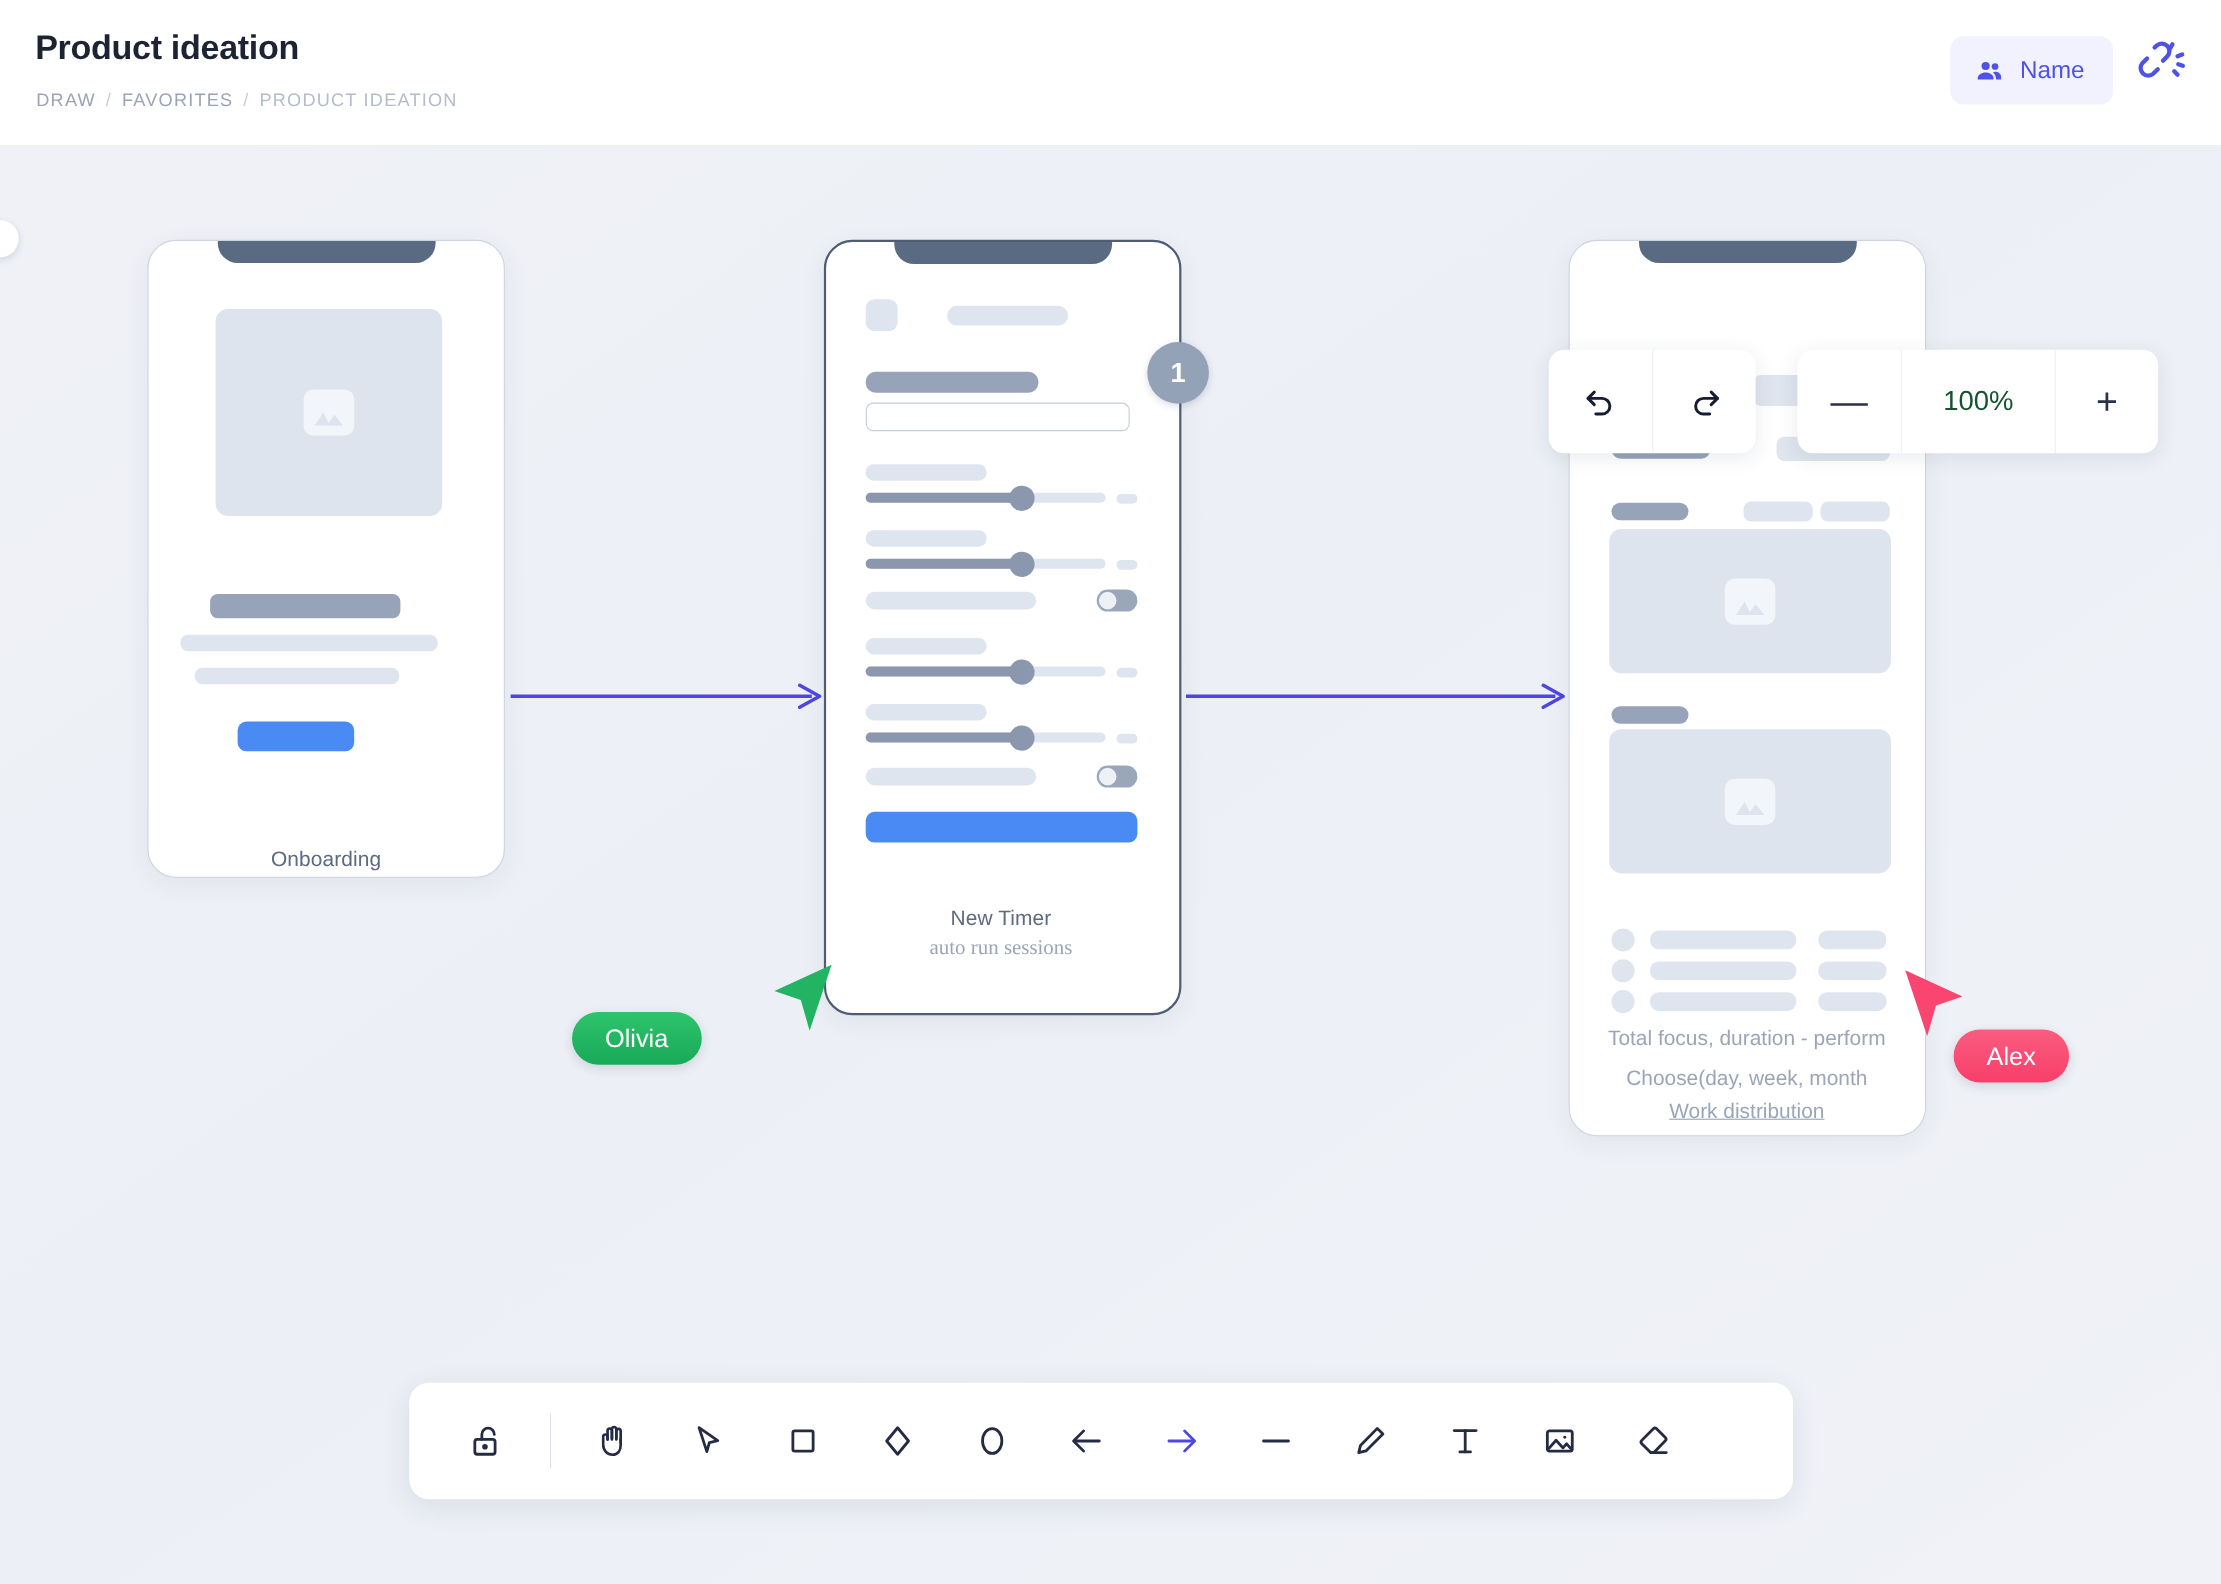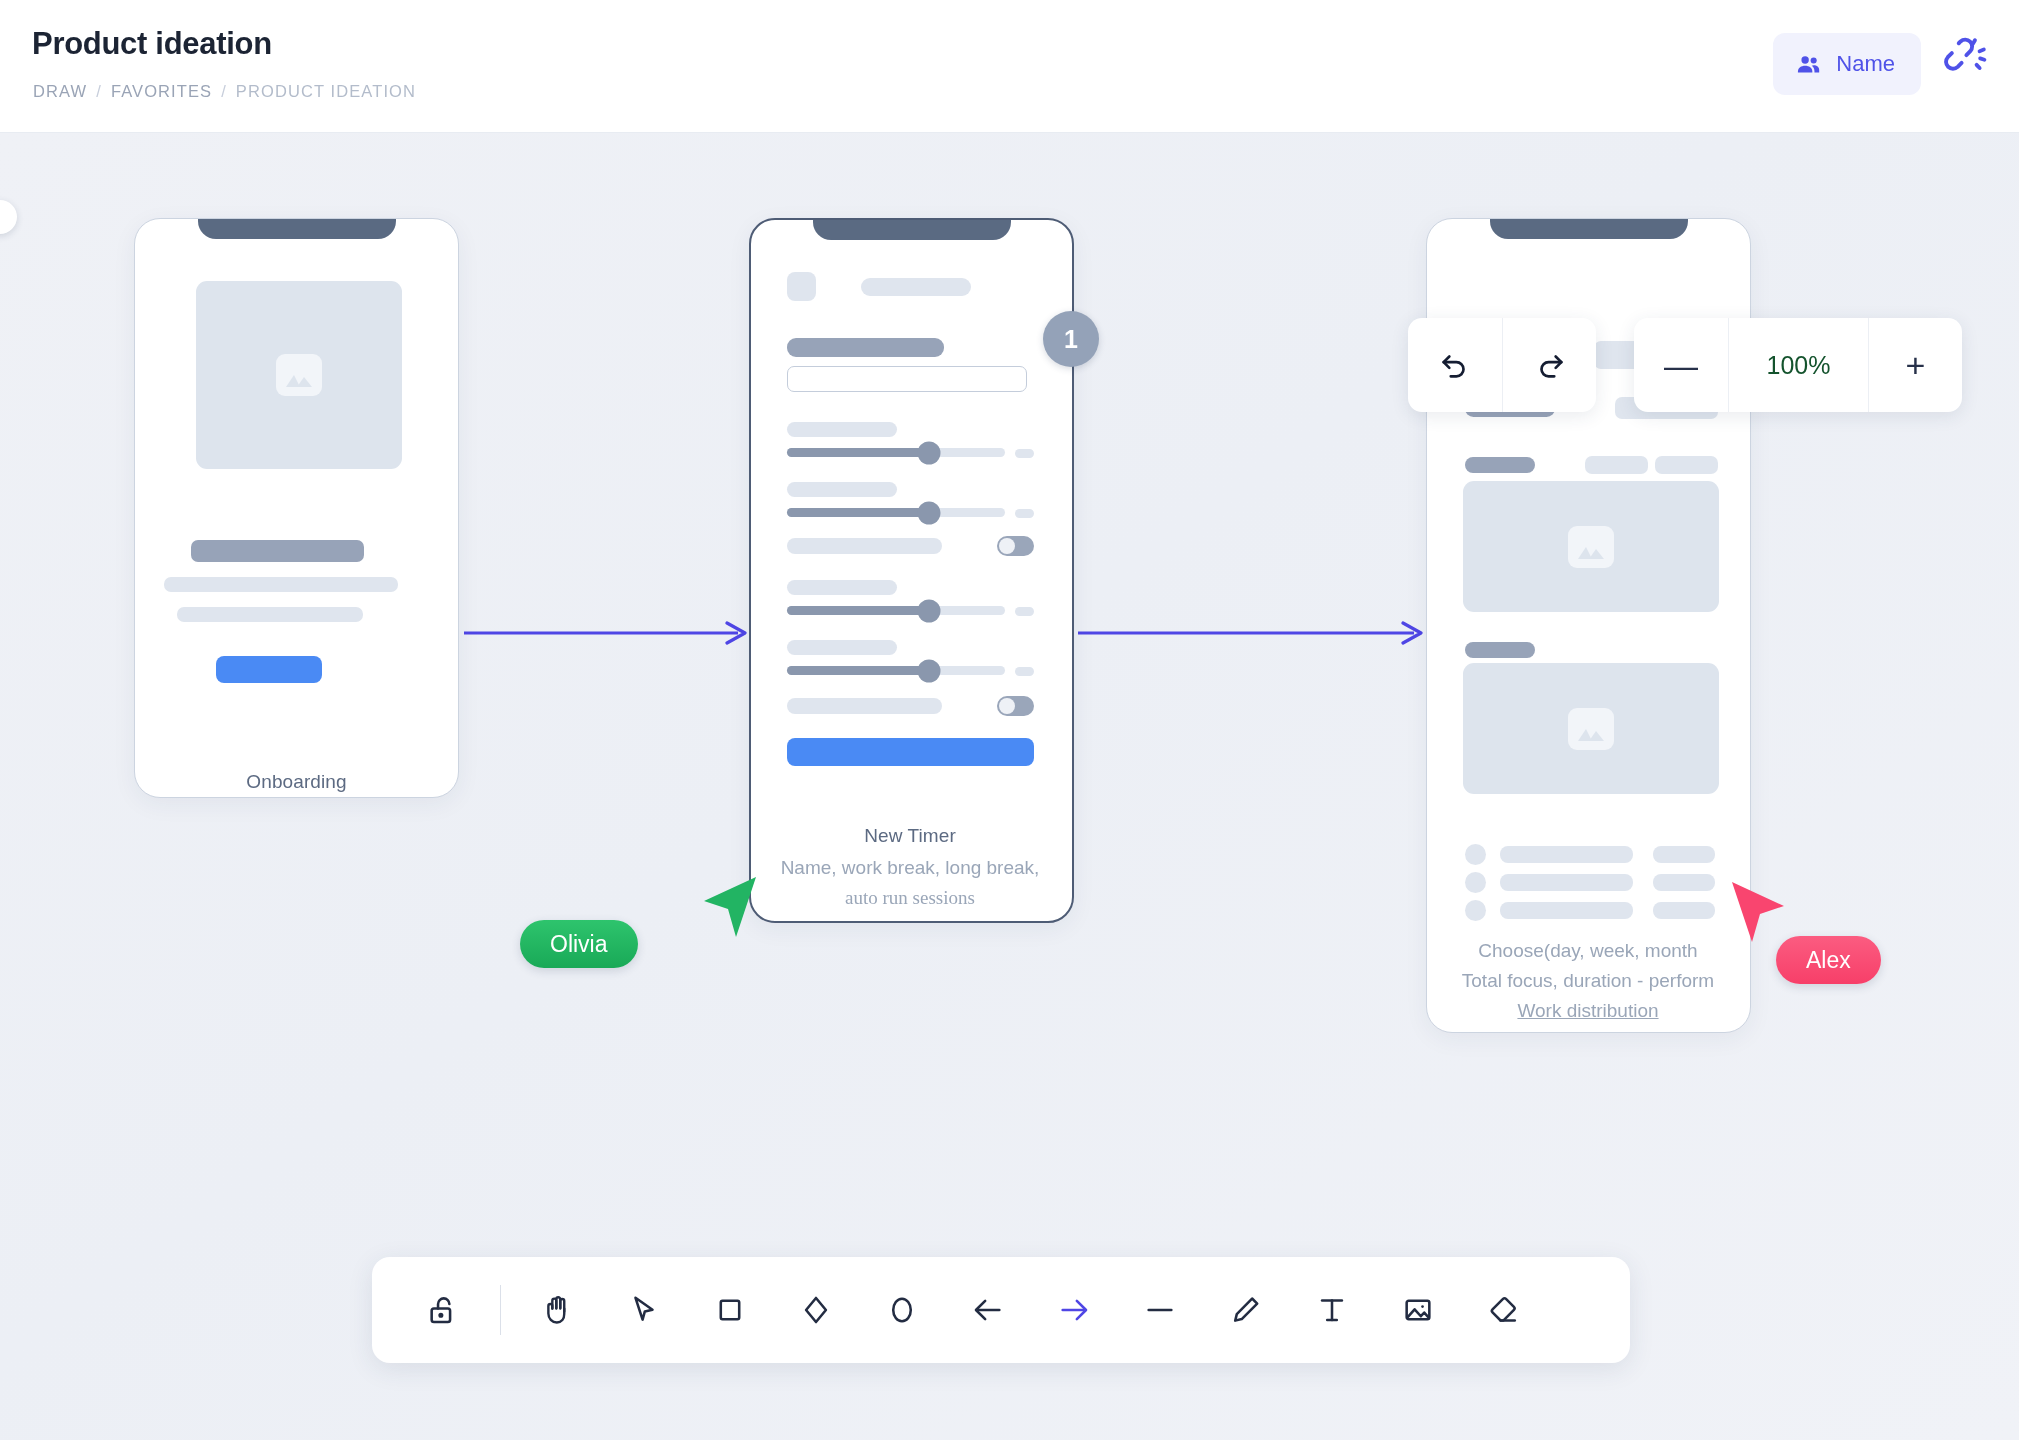--- a/index.html
+++ b/index.html
@@ -297,21 +297,20 @@
       <div class="ph" style="position:absolute; left:36px; top:478px; width:155px; height:16px; border-radius:8px;"></div>
       <div class="toggle" style="position:absolute; left:246px; top:476px;"></div>
 
       <div class="btn-primary" style="position:absolute; left:36px; top:518px; width:247px; height:28px;"></div>
     </div>
 
     <div class="badge-1">1</div>
 
     <div class="frame-label" style="left:690px; top:692px; width:440px;">
       <div class="title">New Timer</div>
-      <div class="sub">Name, work break, long break,</div>
       <div class="sub" style="margin-top:0;font-family:Liberation Serif, serif;">auto run sessions</div>
     </div>
 
     <div class="frame" id="frame-stats">
       <div class="notch"></div>
 
       <div class="ph" style="position:absolute; left:38px; top:122px; width:59px; height:28px; border-radius:7px;"></div>
       <div class="ph" style="position:absolute; left:102px; top:122px; width:59px; height:28px; border-radius:7px;"></div>
       <div class="ph" style="position:absolute; left:167px; top:122px; width:59px; height:28px; border-radius:7px;"></div>
       <div class="ph" style="position:absolute; left:232px; top:122px; width:59px; height:28px; border-radius:7px;"></div>
@@ -354,22 +353,22 @@
         <div class="ph" style="position:absolute; left:226px; top:655px; width:62px; height:17px; border-radius:8px;"></div>
       </div>
       <div>
         <div class="ph" style="position:absolute; left:38px; top:681px; width:21px; height:21px; border-radius:50%;"></div>
         <div class="ph" style="position:absolute; left:73px; top:683px; width:133px; height:17px; border-radius:8px;"></div>
         <div class="ph" style="position:absolute; left:226px; top:683px; width:62px; height:17px; border-radius:8px;"></div>
       </div>
     </div>
 
     <div class="frame-label" style="left:1368px; top:797px; width:440px;">
+      <div class="sub" style="margin-top:0;">Total focus, duration - perform</div>
       <div class="sub">Choose(day, week, month</div>
-      <div class="sub" style="margin-top:0;">Total focus, duration - perform</div>
       <div class="sub" style="margin-top:0;text-decoration:underline;">Work distribution</div>
     </div>
 
     <div class="cursor-wrap" style="left:700px; top:740px;">
       <svg width="60" height="68" viewBox="0 0 60 68">
         <polygon points="56,4 4,28 28,36 36,64" fill="#22b463"></polygon>
       </svg>
       <div class="cursor-pill" style="left:-180px; top:47px; background:linear-gradient(180deg,#2ec46d,#19a957);">Olivia</div>
     </div>
 

